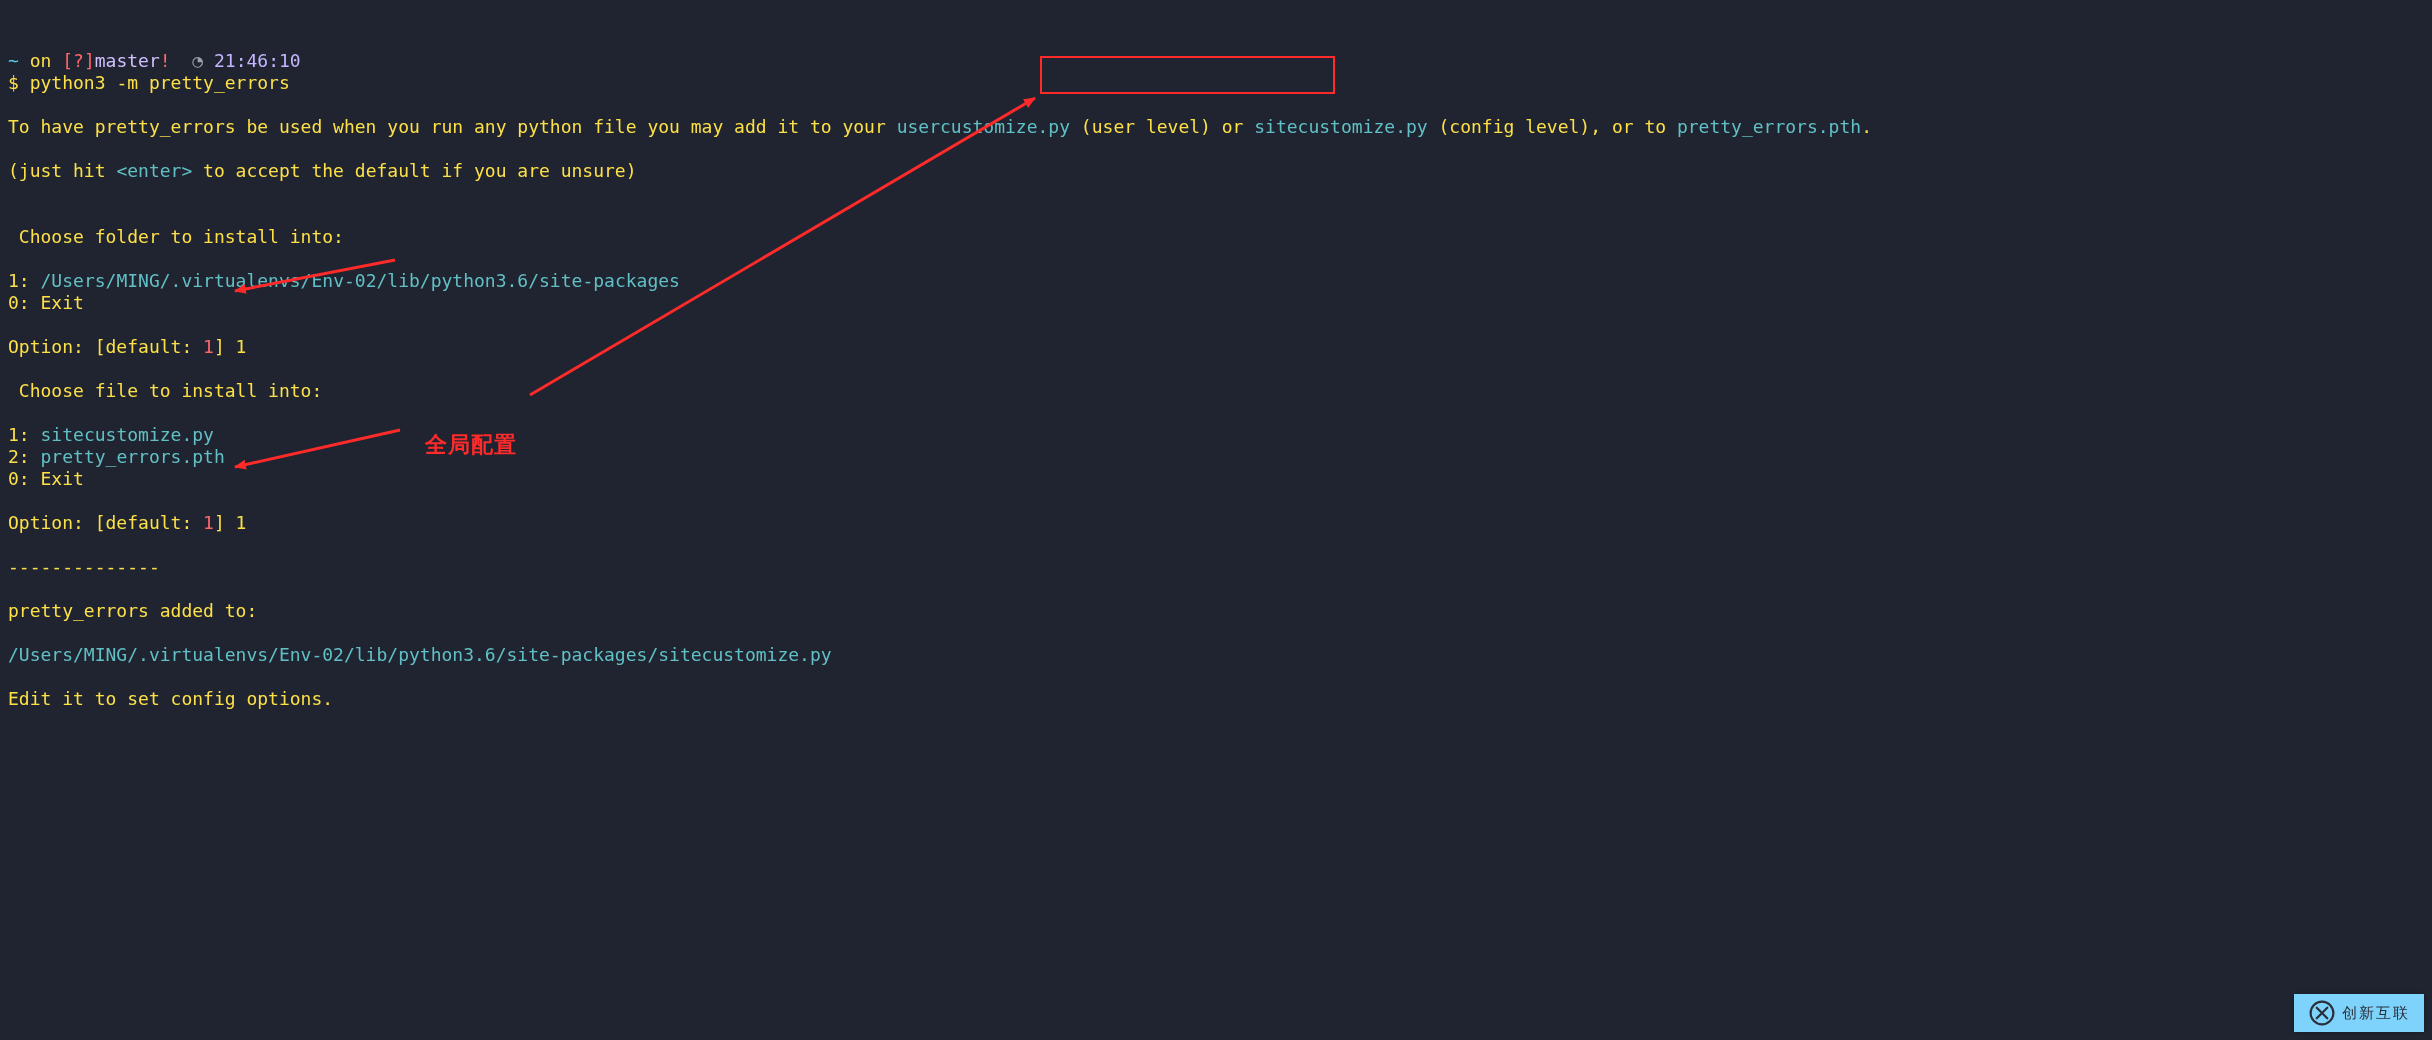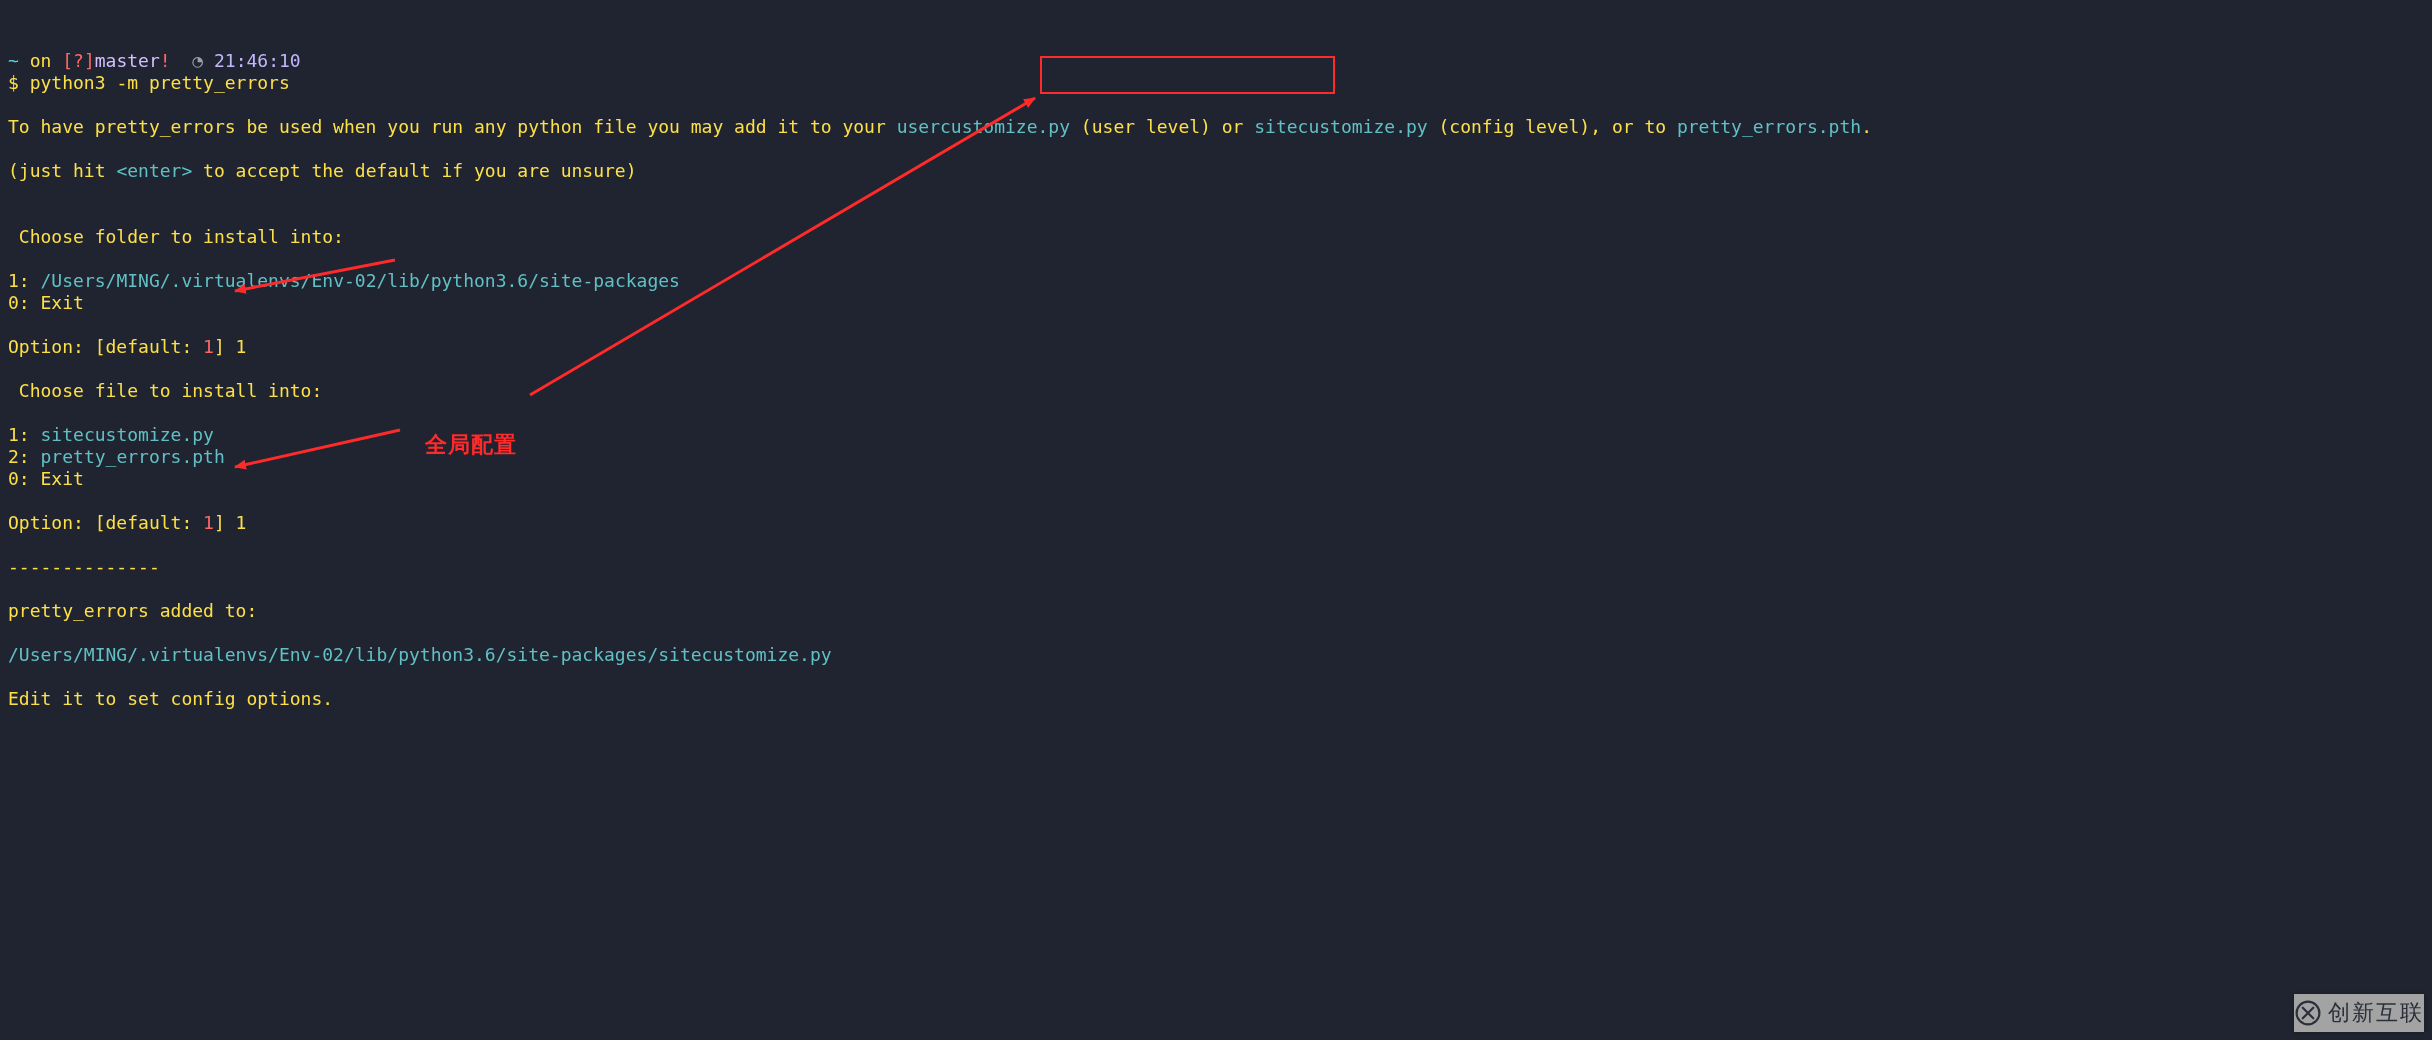--- a/index.html
+++ b/index.html
@@ -43,27 +43,27 @@
   .highlight-box {
     position: absolute;
     border: 2px solid #ff2a2a;
   }
   .watermark {
     position: absolute;
     right: 8px;
     bottom: 8px;
     width: 130px;
     height: 38px;
-    background: #a3a3a3;
+    background: #7dd3fc;
     display: flex;
     align-items: center;
     justify-content: center;
     gap: 6px;
     font-family: "PingFang SC","Microsoft YaHei",sans-serif;
-    font-size: 22px;
+    font-size: 15px;
     color: #2a2f3a;
     letter-spacing: 2px;
     box-shadow: 0 0 4px rgba(0,0,0,.3);
   }
   .watermark svg { width: 28px; height: 28px; }
 </style>
 </head>
 <body>
 
 <div class="term">

